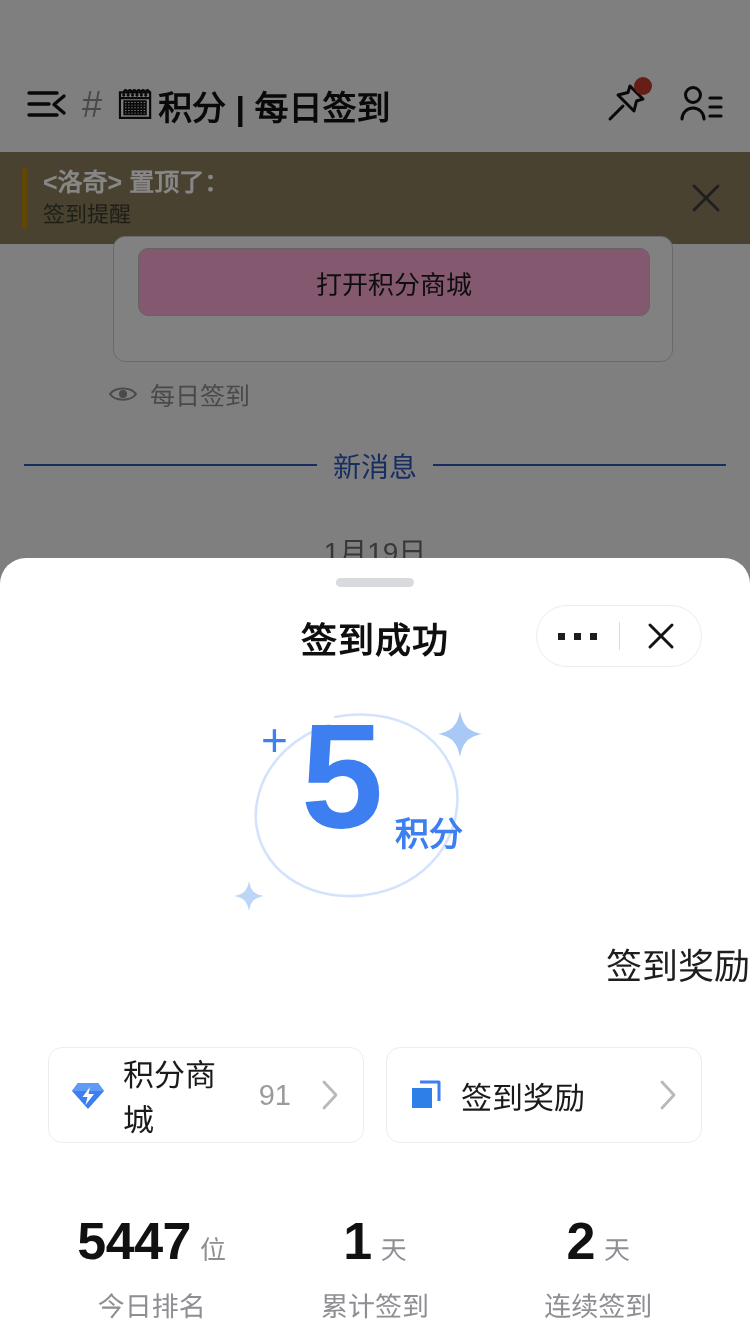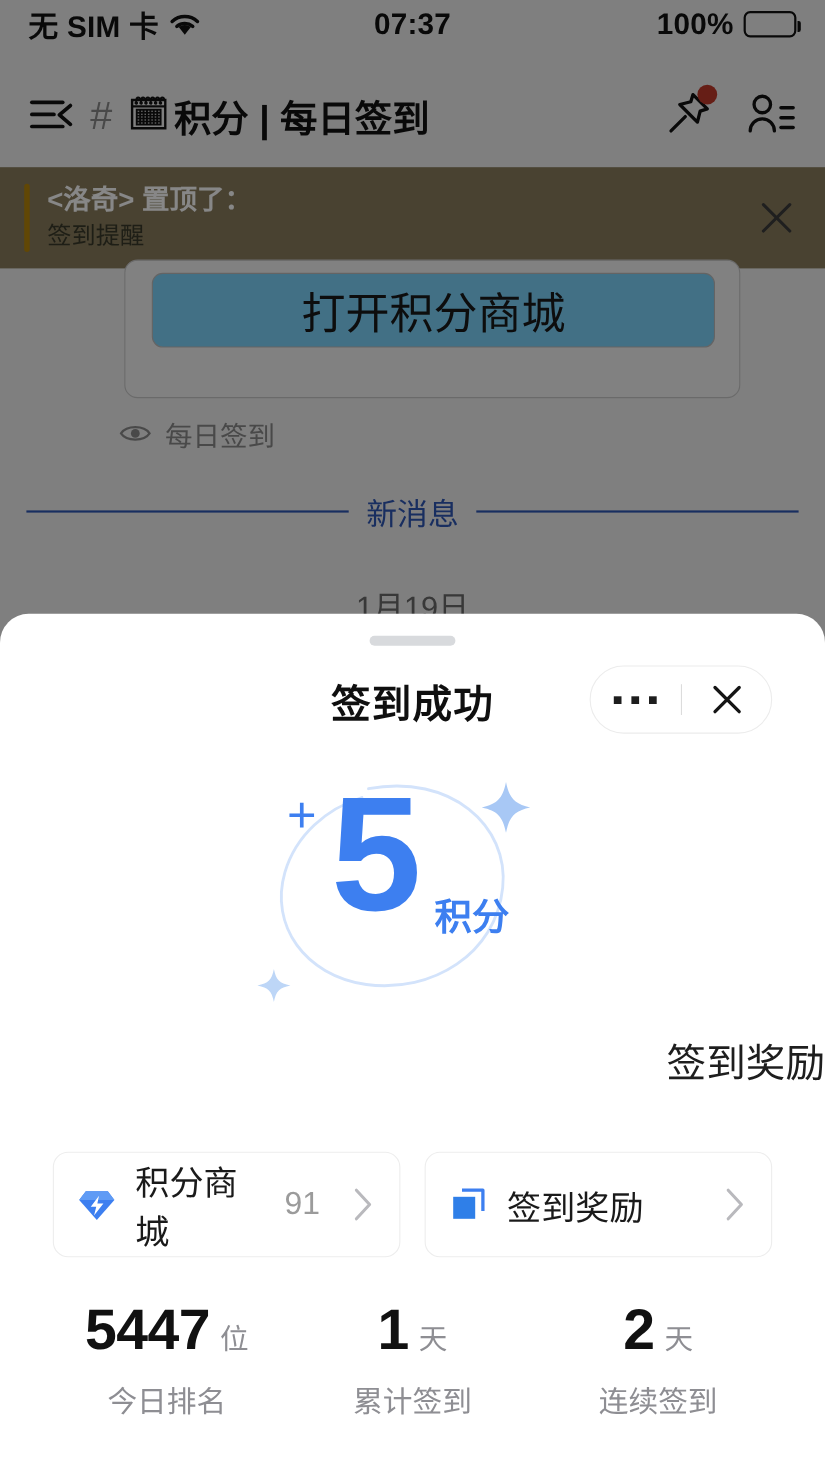--- a/index.html
+++ b/index.html
@@ -105,23 +105,23 @@
     width:560px; height:126px;
     border:1.5px solid #c9c9c9;
     border-radius:12px;
     background:#f4f4f4;
   }
   .open-shop-btn {
     position:absolute; left:138px; top:248px;
     width:512px; height:68px;
     border:1.5px solid #bdbdbd;
     border-radius:10px;
-    background:#7dd3fc;
+    background:#f9a8d4;
     display:flex; align-items:center; justify-content:center;
-    font-size:40px; color:#1a1a1a;
+    font-size:26px; color:#1a1a1a;
   }
   .only-you {
     position:absolute; left:108px; top:376px;
     display:flex; align-items:center; gap:12px;
     font-size:25px; color:#8b8b8b;
   }
   .newmsg-divider {
     position:absolute; left:24px; top:448px;
     width:702px; height:34px;
     display:flex; align-items:center; gap:16px;
@@ -228,57 +228,40 @@
   }
   .act-icon { flex:0 0 auto; display:flex; align-items:center; }
   .act-label { font-size:31px; color:#1a1a1a; flex:1 1 auto; }
   .act-value { font-size:29px; color:#9b9b9b; margin-right:12px; }
   .chev { flex:0 0 auto; }
 
   
   .stats-row {
     display:flex;
     padding:0 40px;
-    margin-top:40px;
+    margin-top:72px;
   }
   .stat { flex:1 1 0; text-align:center; }
   .stat-main {
     display:flex; align-items:baseline; justify-content:center; gap:9px;
   }
   .stat-value {
     font-size:52px; font-weight:700; color:#111; line-height:1;
     letter-spacing:-0.5px;
   }
   .stat-unit { font-size:26px; color:#8e8e93; }
   .stat-label { font-size:27px; color:#8e8e93; margin-top:18px; }
 </style>
 </head>
 <body>
 
 <div id="screen">
 
   <div id="chat-layer">
 
-    <div class="statusbar">
-      <div class="sb-left">
-        <span>无 SIM 卡</span>
-        <svg class="wifi-icon" width="30" height="22" viewBox="0 0 30 22">
-          <path d="M15 20.5 L9.5 13.5 A9 9 0 0 1 20.5 13.5 Z" fill="#111"></path>
-          <path d="M3.5 8.5 A17 17 0 0 1 26.5 8.5" stroke="#111" stroke-width="3.2" fill="none" stroke-linecap="round"></path>
-          <path d="M7.8 13 A11.5 11.5 0 0 1 22.2 13" stroke="#111" stroke-width="3.2" fill="none" stroke-linecap="round"></path>
-        </svg>
-      </div>
-      <div class="sb-center">07:37</div>
-      <div class="sb-right">
-        <span>100%</span>
-        <span class="battery">
-          <span class="battery-fill"></span>
-        </span>
-      </div>
-    </div>
 
     <div class="chat-header">
       <div class="ch-left">
         <svg width="42" height="34" viewBox="0 0 42 34">
           <line x1="3" y1="5" x2="31" y2="5" stroke="#111" stroke-width="3.4" stroke-linecap="round"></line>
           <line x1="3" y1="16" x2="23" y2="16" stroke="#111" stroke-width="3.4" stroke-linecap="round"></line>
           <line x1="3" y1="27" x2="31" y2="27" stroke="#111" stroke-width="3.4" stroke-linecap="round"></line>
           <polyline points="38,8 28,16.5 38,25" stroke="#111" stroke-width="3.4" fill="none" stroke-linecap="round" stroke-linejoin="round"></polyline>
         </svg>
         <span class="hash-icon">#</span>

